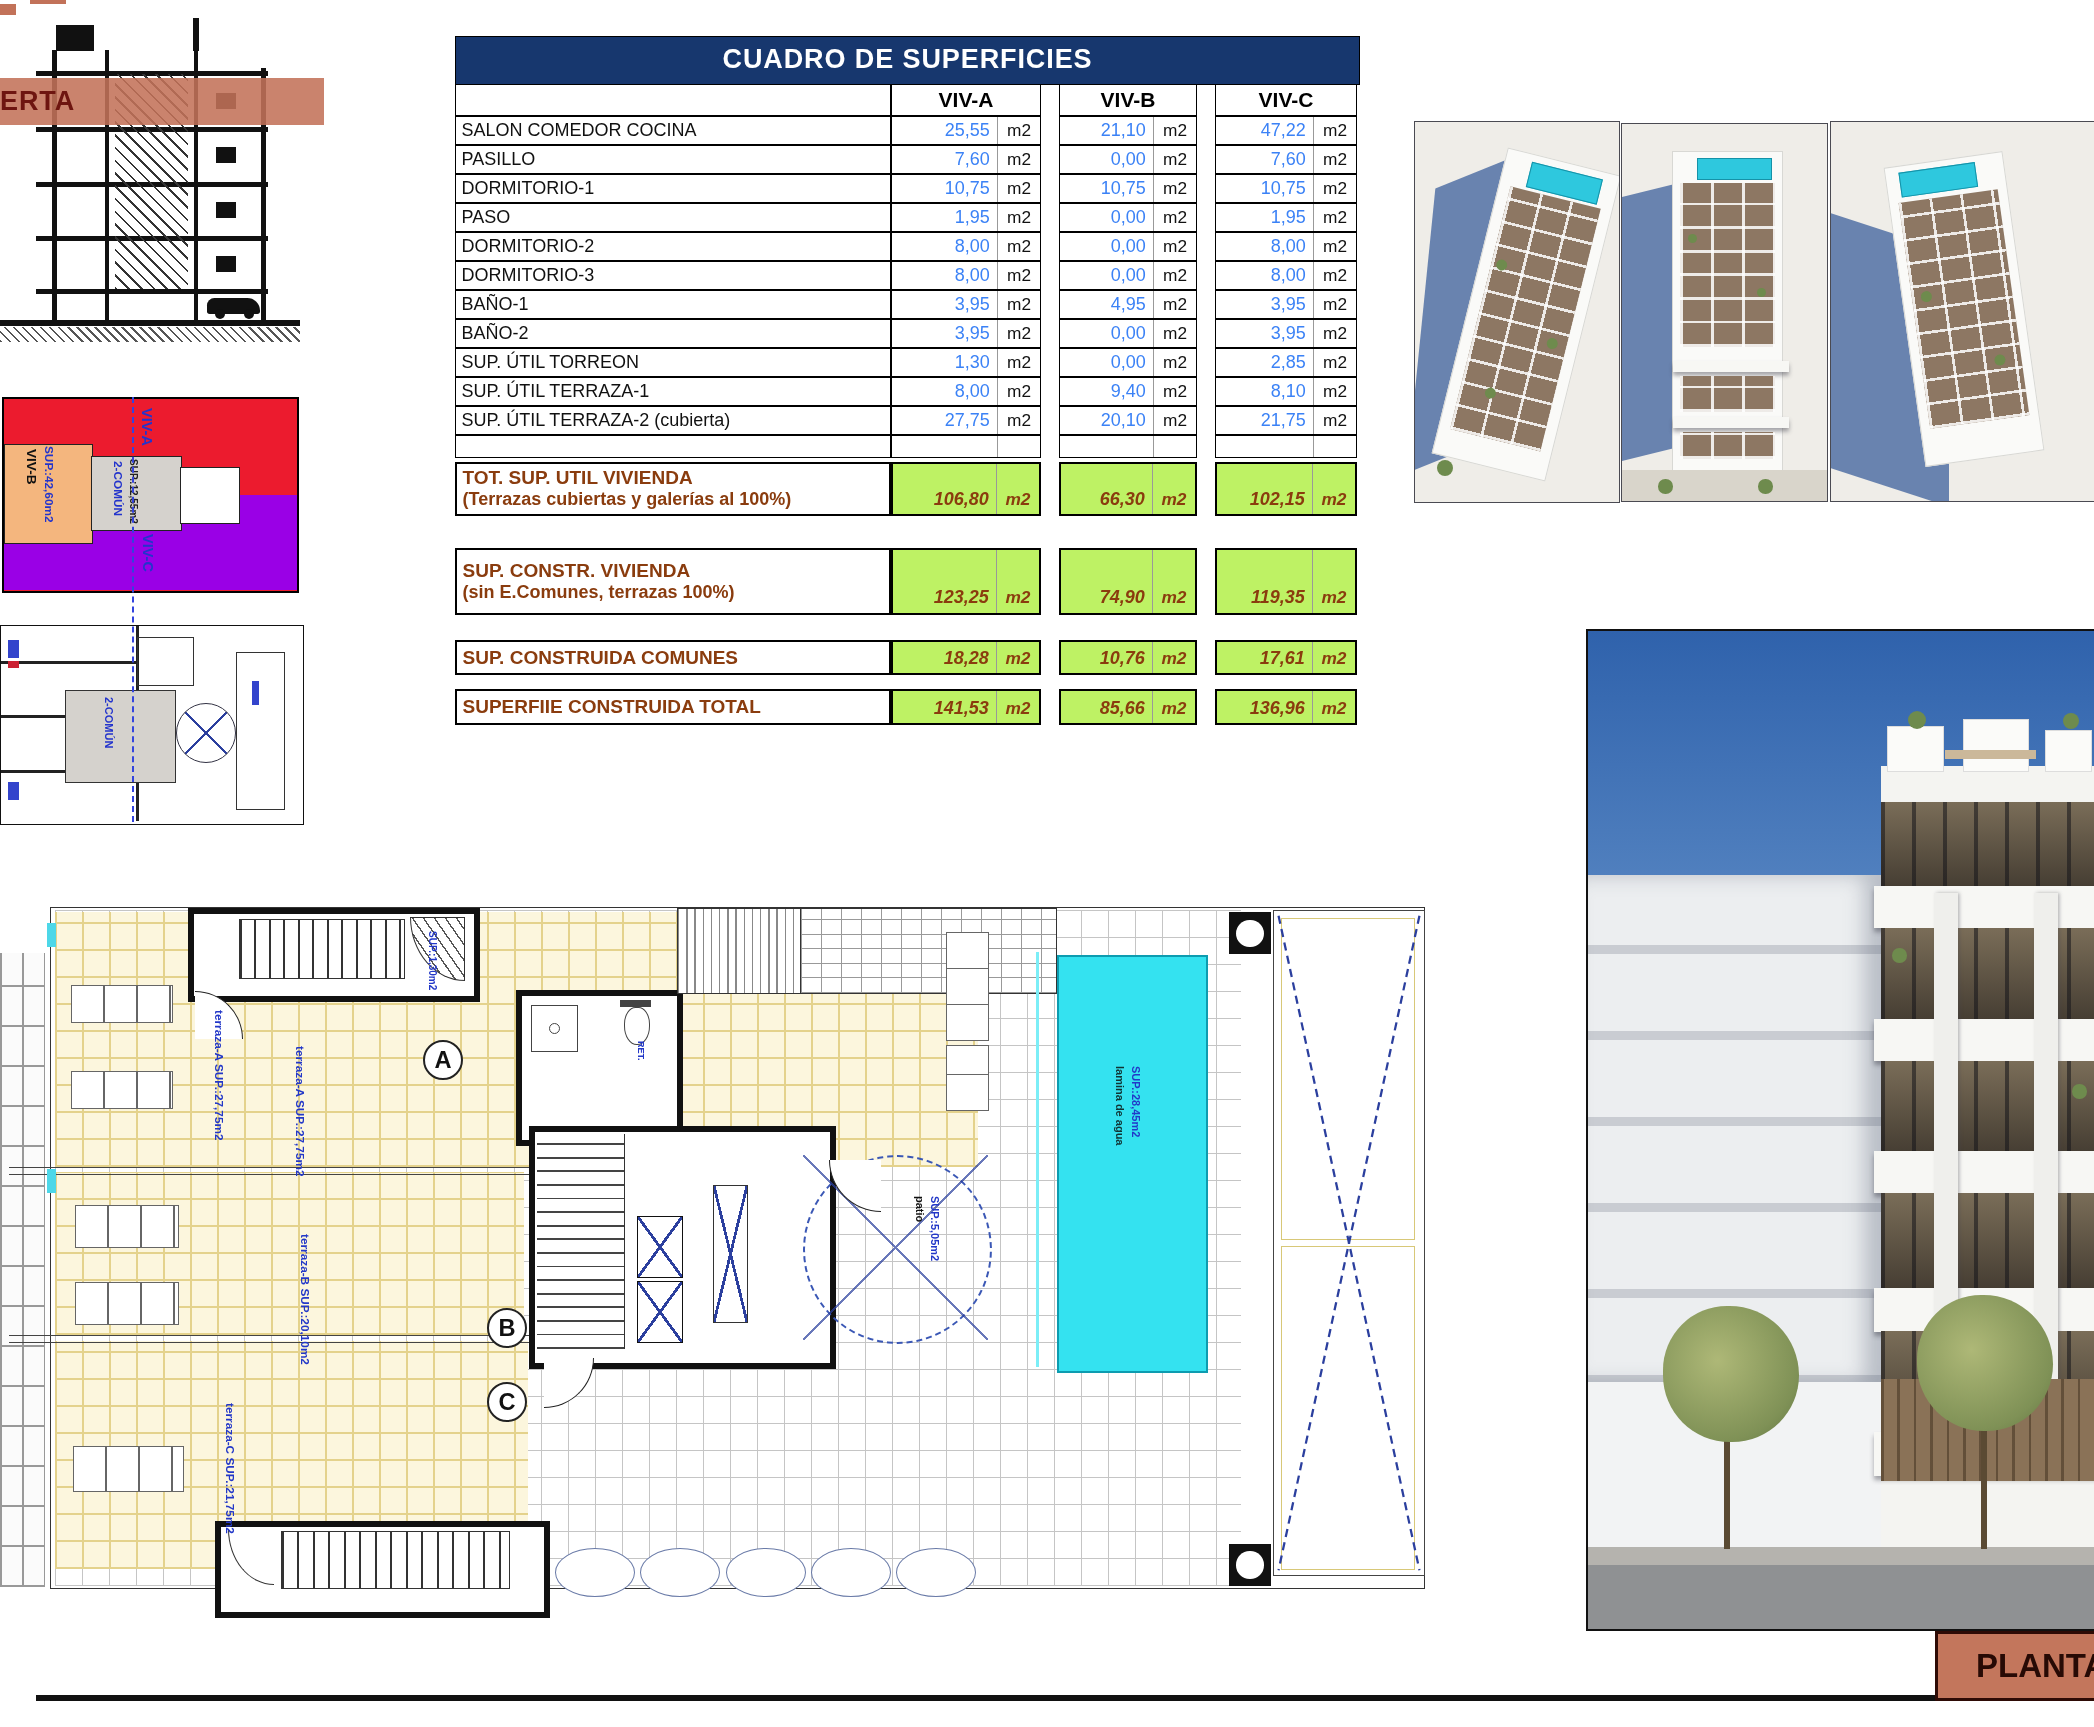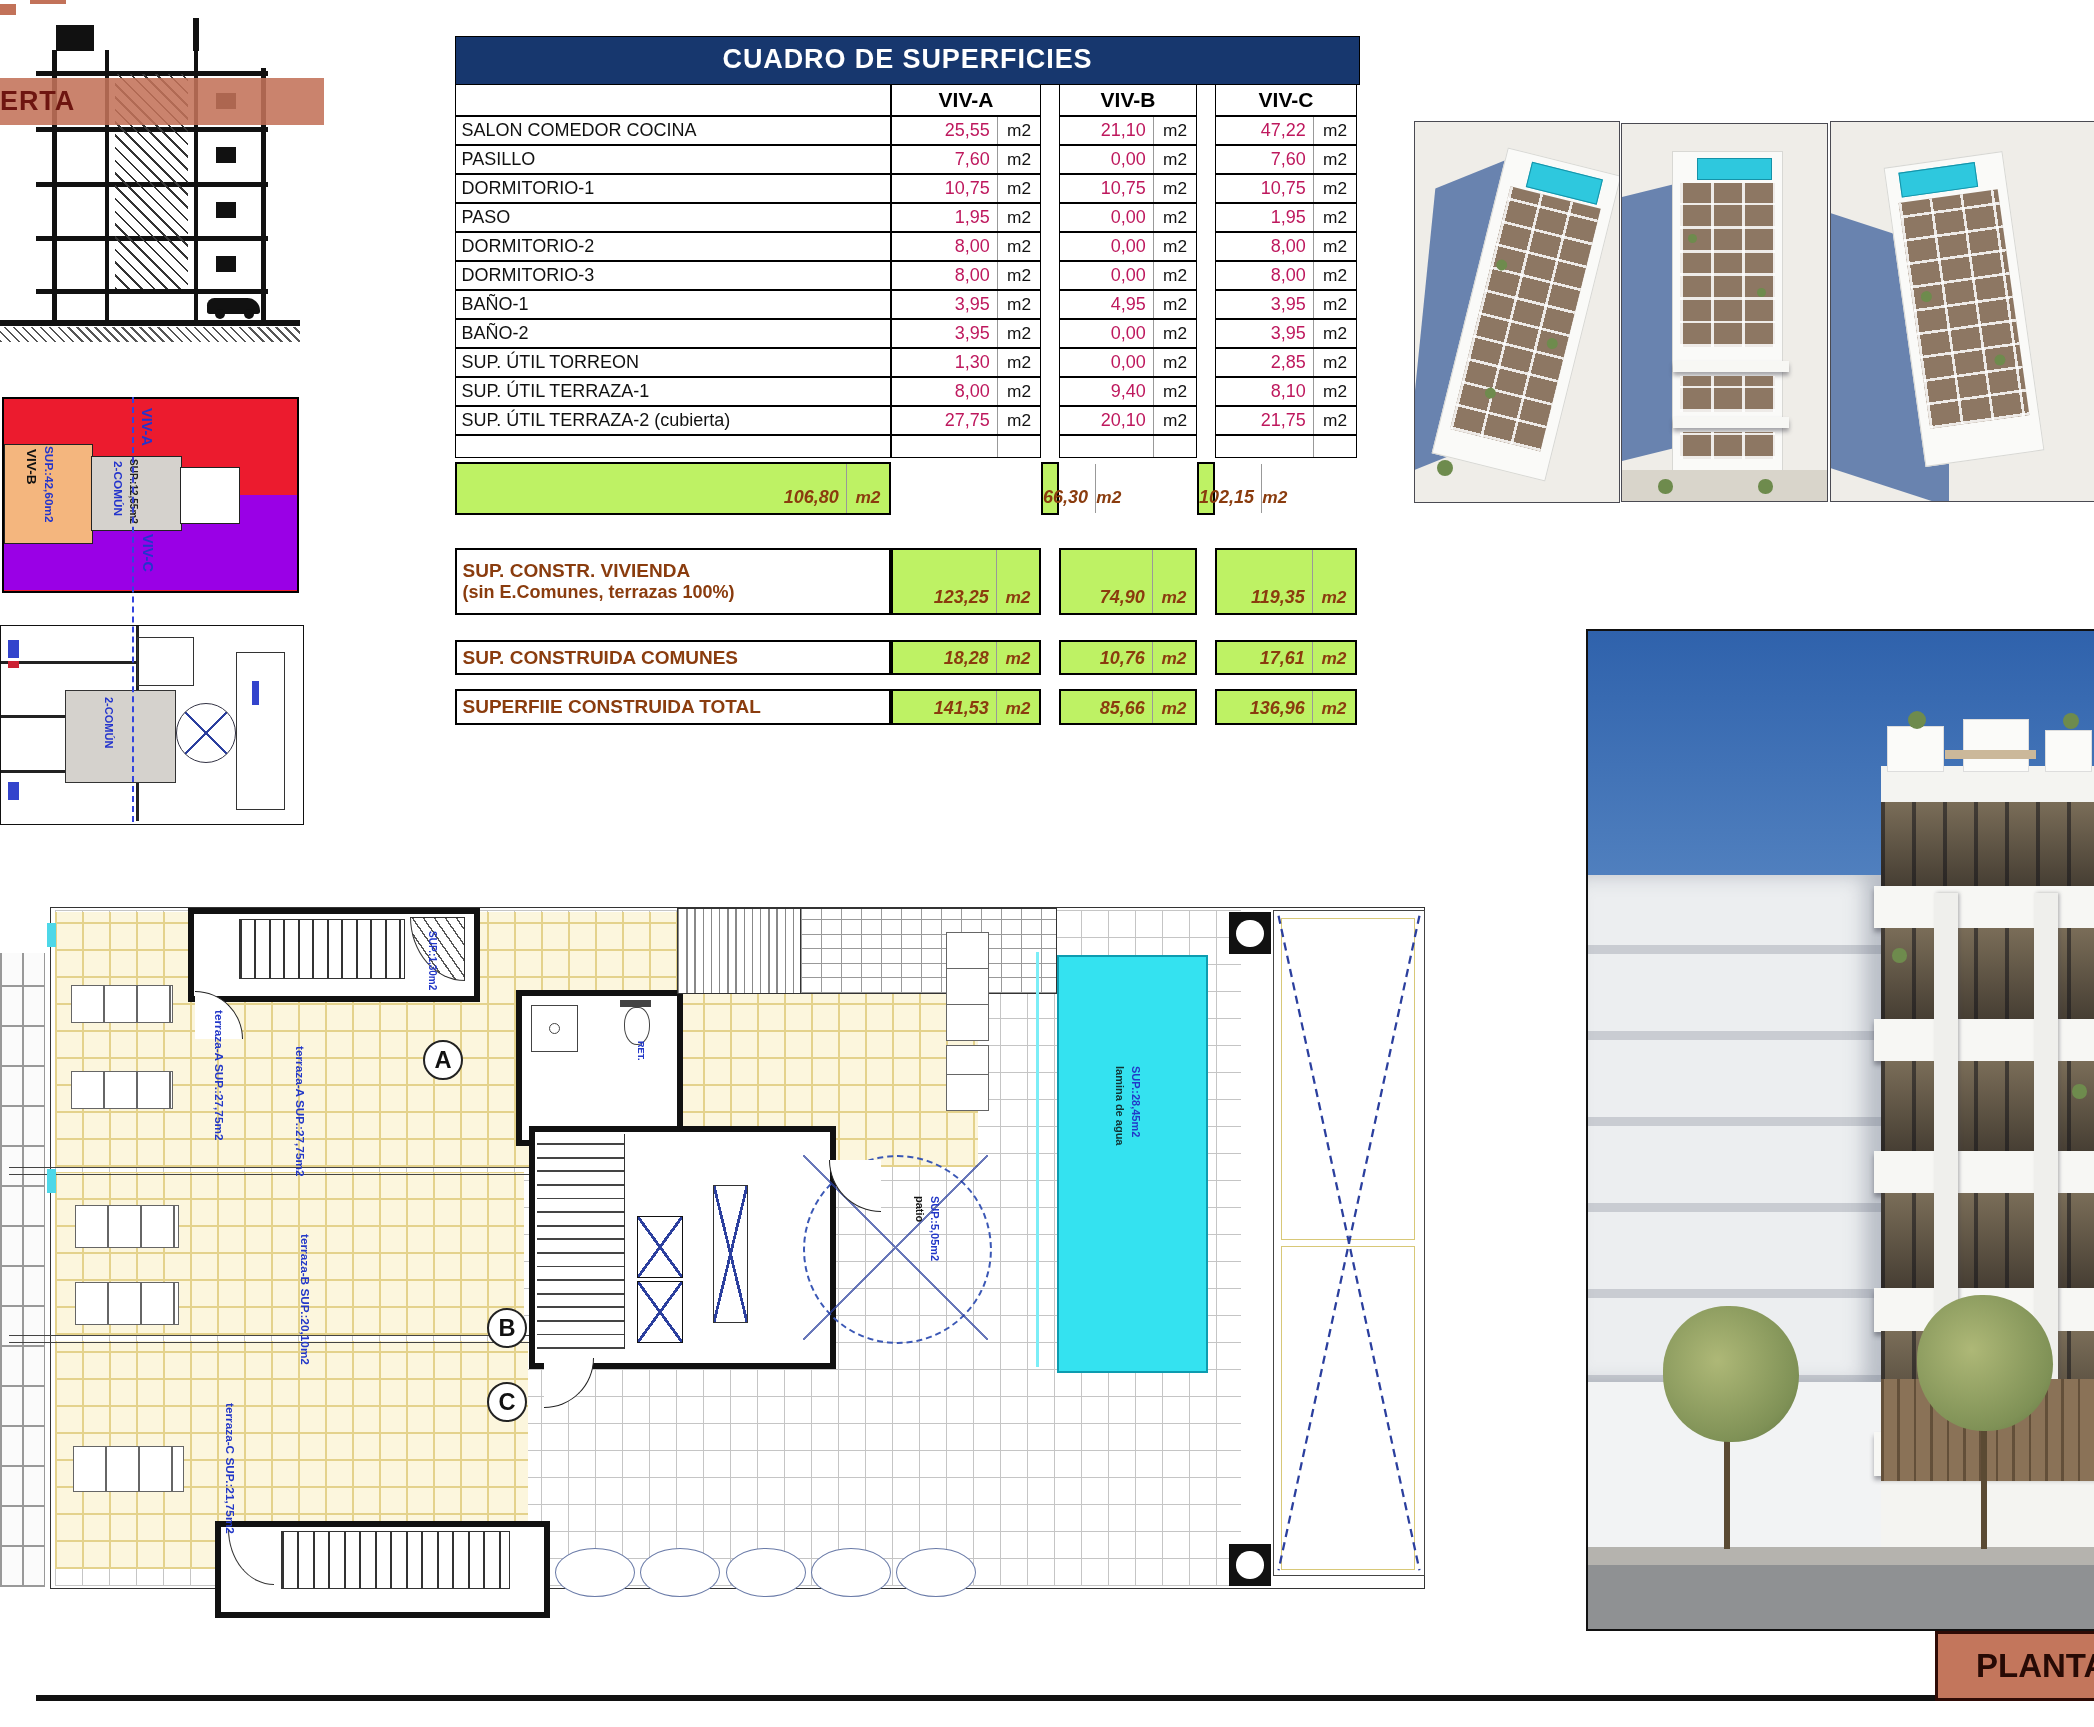--- a/index.html
+++ b/index.html
@@ -14,21 +14,21 @@
   .tbl-subtitle{font-size:19px;font-weight:bold;margin-top:9px;}
   .tgrid{display:grid;grid-template-columns:436px 150px 18px 138px 18px 142px;}
   .colhead-cell{border:1.8px solid #000;border-top:none;font-weight:bold;font-size:21px;text-align:center;
                 padding:2.7px 0;background:#fff;}
   .colhead-lbl{border:1.8px solid #000;border-top:none;background:#fff;}
   .trow{display:grid;grid-template-columns:436px 150px 18px 138px 18px 142px;height:29px;}
   .tcell{border:1.4px solid #000;border-top:0.9px solid #000;font-size:18px;color:#111;
          display:flex;align-items:center;background:#fff;}
   .tcell.lbl{padding-left:5.5px;}
   .tgroup{border:1.4px solid #000;display:flex;background:#fff;}
-  .tnum{flex:1;font-size:18px;color:#be185d;display:flex;align-items:center;justify-content:flex-end;padding-right:7.3px;}
+  .tnum{flex:1;font-size:18px;color:#3b82f6;display:flex;align-items:center;justify-content:flex-end;padding-right:7.3px;}
   .tm2{width:42px;border-left:0.9px solid #999;font-size:17.3px;color:#111;display:flex;align-items:center;justify-content:center;}
   .spacer-row{display:grid;grid-template-columns:436px 150px 18px 138px 18px 142px;height:23.6px;}
   .spacer-row .tcell,.spacer-row .tgroup{background:#fff;}
   .srow{display:grid;grid-template-columns:436px 150px 18px 138px 18px 142px;}
   .scell{border:2.3px solid #000;background:#fff;color:#8a3c0e;font-weight:bold;}
   .scell.lblbox{padding:3.6px 0 3.6px 5.5px;display:flex;flex-direction:column;justify-content:center;}
   .s-main{font-size:19px;}
   .s-sub{font-size:18px;font-weight:bold;}
   .sgroup{border:2.3px solid #000;display:flex;background:#bef264;font-style:italic;}
   .sgroup .tnum,.sgroup .tm2{color:#8a3c0e;font-weight:bold;align-items:flex-end;padding-bottom:4.5px;}
@@ -383,20 +383,24 @@
           <div class="tm2"></div>
         </div>
       <div></div>
         <div class="tgroup">
           <div class="tnum"></div>
           <div class="tm2"></div>
         </div>
     </div>
     <div id="t-summary">
         <div class="srow" style="margin-top: 3.6px; height: 53px;">
+          <div class="scell lblbox">
+            <div class="s-main">TOT. SUP. UTIL VIVIENDA</div>
+            <div class="s-sub">(Terrazas cubiertas y galerías al 100%)</div>
+          </div>
           <div class="sgroup">
             <div class="tnum">106,80</div>
             <div class="tm2">m2</div>
           </div>
           <div></div>
           <div class="sgroup">
             <div class="tnum">66,30</div>
             <div class="tm2">m2</div>
           </div>
           <div></div>

